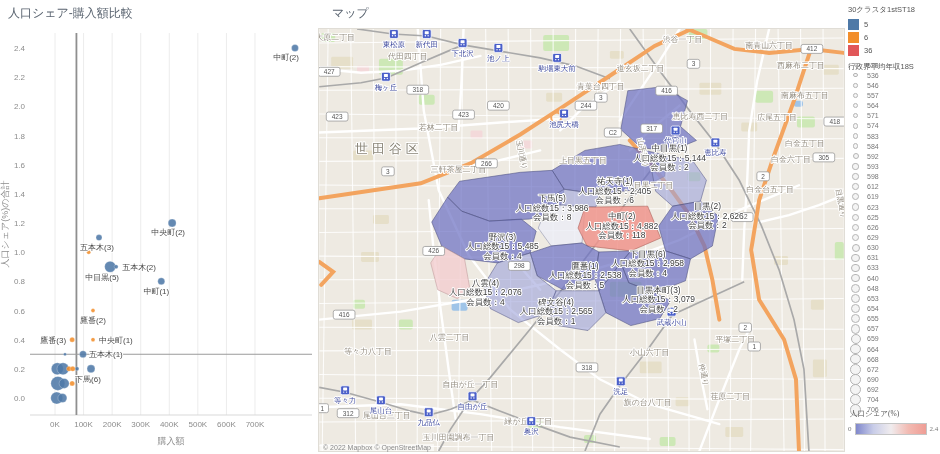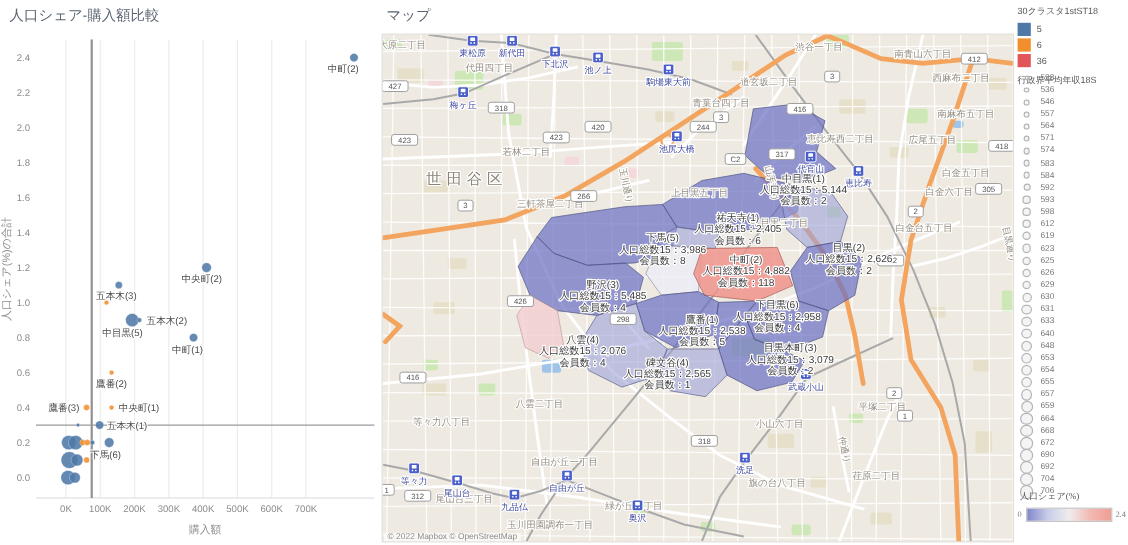--- a/index.html
+++ b/index.html
@@ -1,20 +1,20 @@
 <!DOCTYPE html>
 <html><head>
 <meta charset="utf-8">
 <style>
   html,body{margin:0;padding:0;background:#ffffff;width:940px;height:454px;overflow:hidden;
     font-family:"Liberation Sans","DejaVu Sans",sans-serif;}
   .panel-title{position:absolute;top:5px;left:8px;font-size:12px;color:#5a6470;z-index:5;white-space:nowrap;}
   #scatter-panel{position:absolute;left:0;top:0;width:316px;height:454px;text-align:center;}
   #map-panel{position:absolute;left:318px;top:0;width:527px;height:454px;}
-  #map-panel .panel-title{left:4px;}
+  #map-panel .panel-title{left:14px;}
   #map-svg{position:absolute;left:0;top:28px;border:1px solid #e0ddd6;box-sizing:border-box;}
   #legend-panel{position:absolute;left:846px;top:0;width:94px;height:396px;font-size:7.5px;color:#666;}
   .lgd-title{font-size:7.5px;color:#555;margin:5px 0 3px 2px;white-space:nowrap;}
   .lgd-row{display:flex;align-items:center;height:13px;margin-left:2px;}
   .lgd-row .sw{width:11px;height:11px;display:inline-block;margin-right:5px;}
   .lgd-row .lv{font-size:7.5px;color:#555;}
   #size-list{position:absolute;left:2px;top:60px;}
   .size-row{display:flex;align-items:center;height:10.15px;}
   .size-row .cir-box{width:15px;display:flex;justify-content:center;align-items:center;}
   .size-row .cir{border-radius:50%;border:1px solid #b5b5b5;background:rgba(120,120,120,0.08);box-sizing:border-box;}

